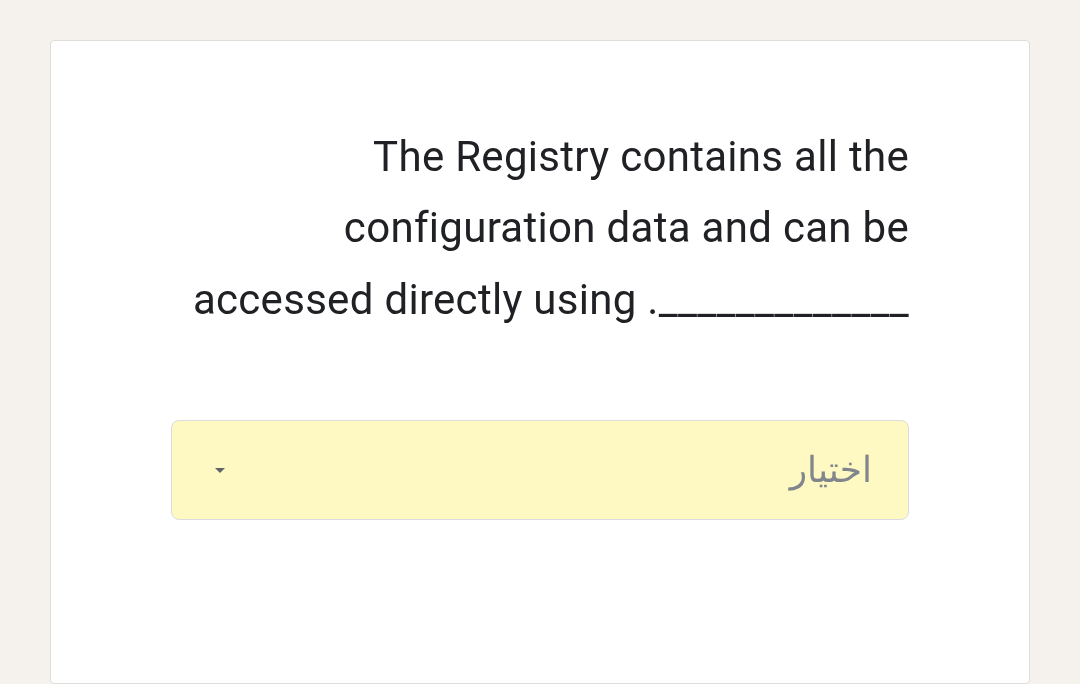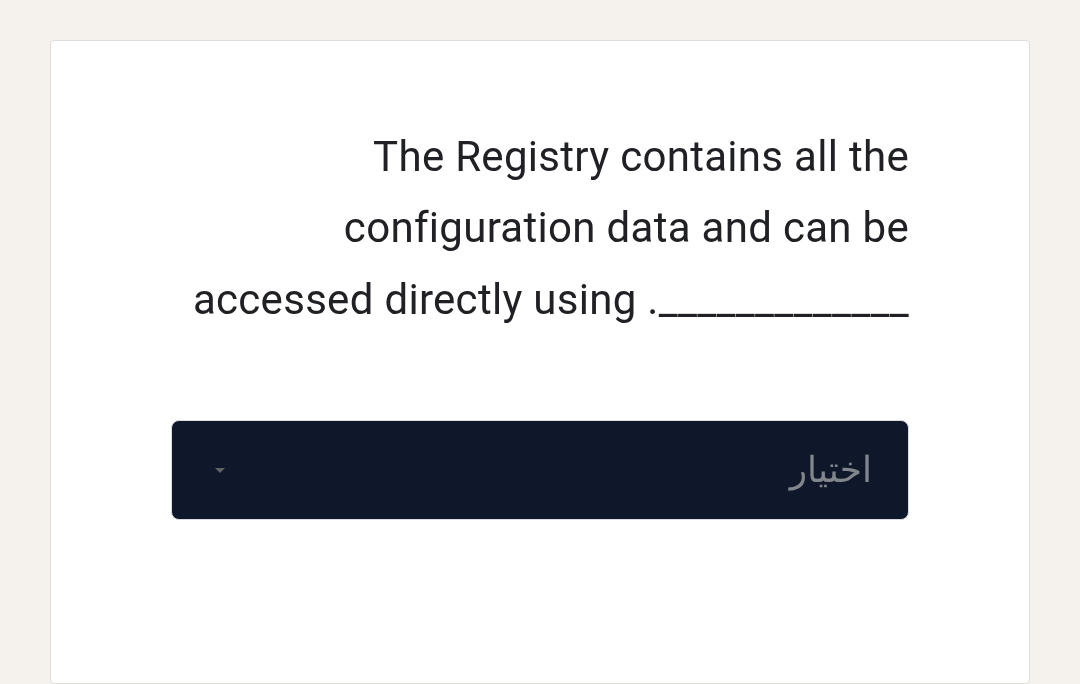--- a/index.html
+++ b/index.html
@@ -32,21 +32,21 @@
     }
     .dropdown {
       display: flex;
       align-items: center;
       justify-content: space-between;
       border: 1px solid #dadce0;
       border-radius: 8px;
       padding: 28px 36px;
       cursor: pointer;
       width: 100%;
-      background-color: #0f172a;
+      background-color: #fef9c3;
     }
     .dropdown-icon {
       display: flex;
       align-items: center;
     }
     .dropdown-icon svg {
       width: 24px;
       height: 24px;
       fill: #5f6368;
     }

